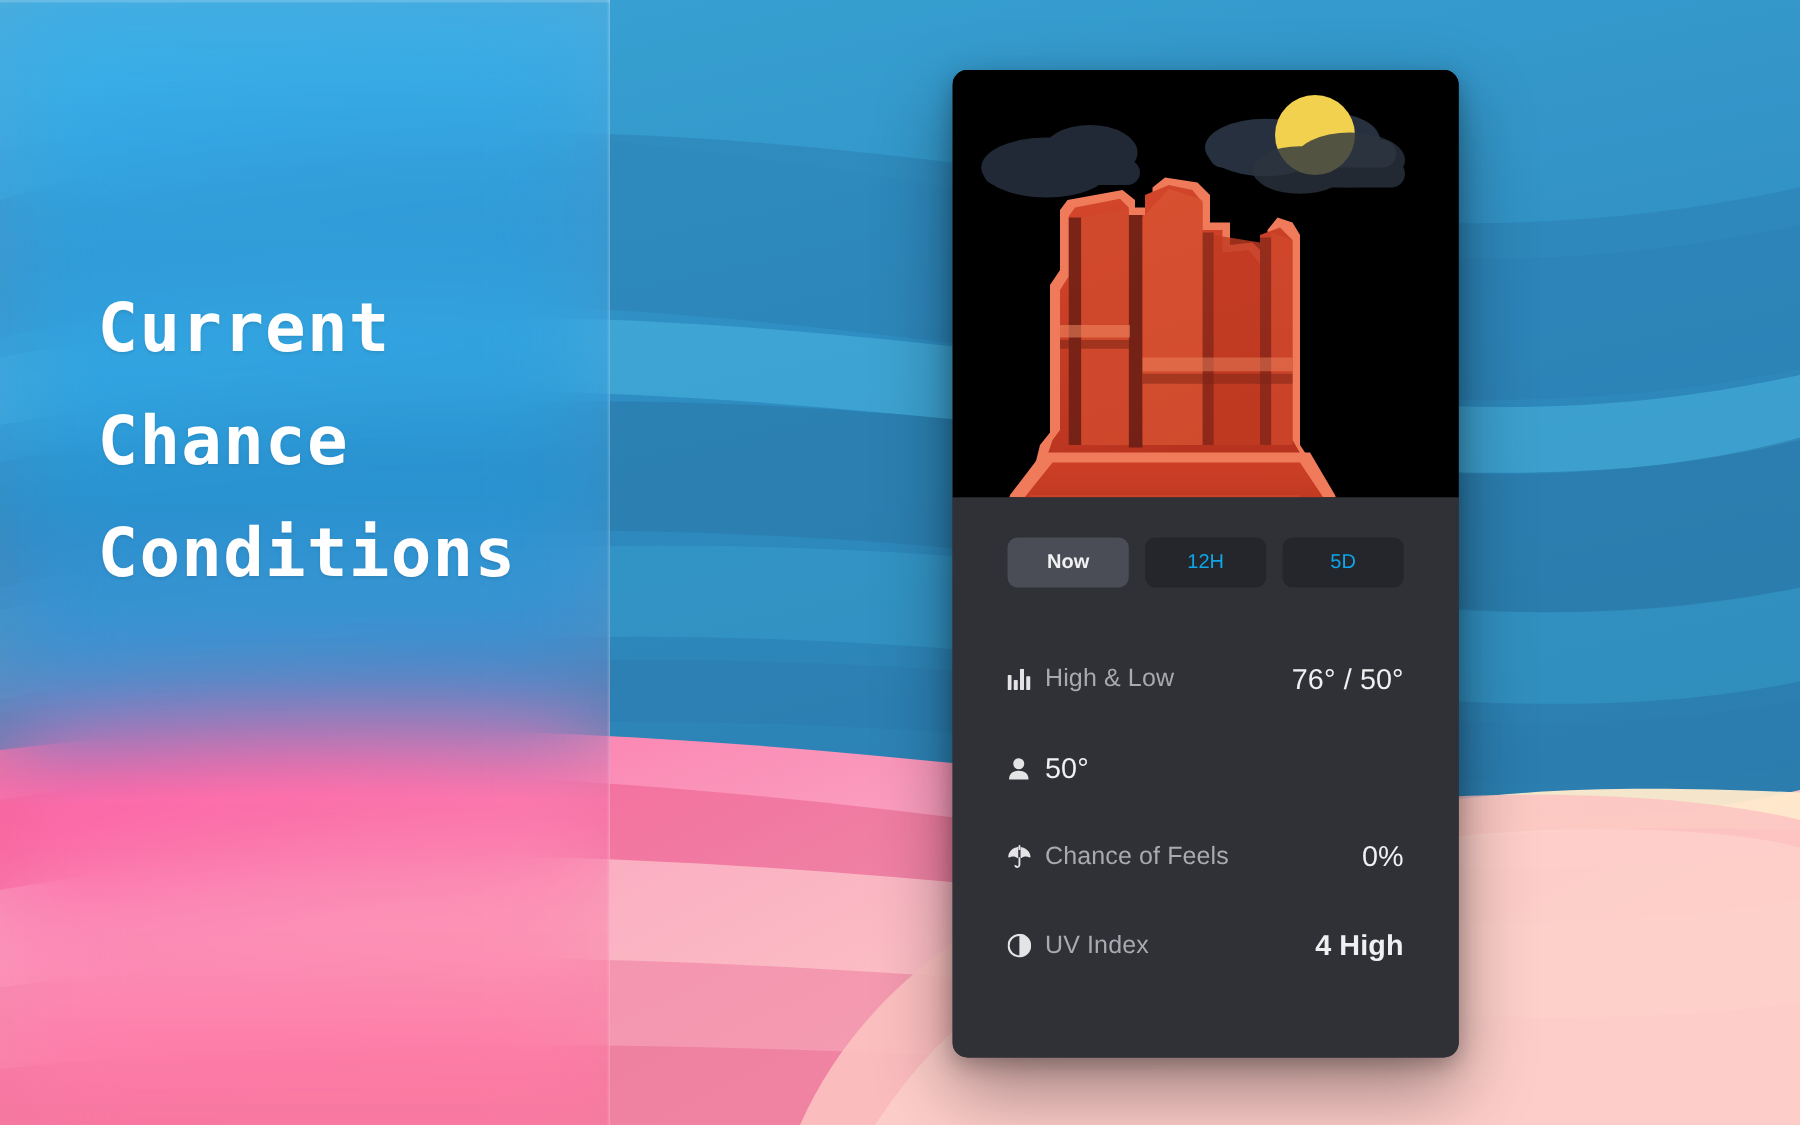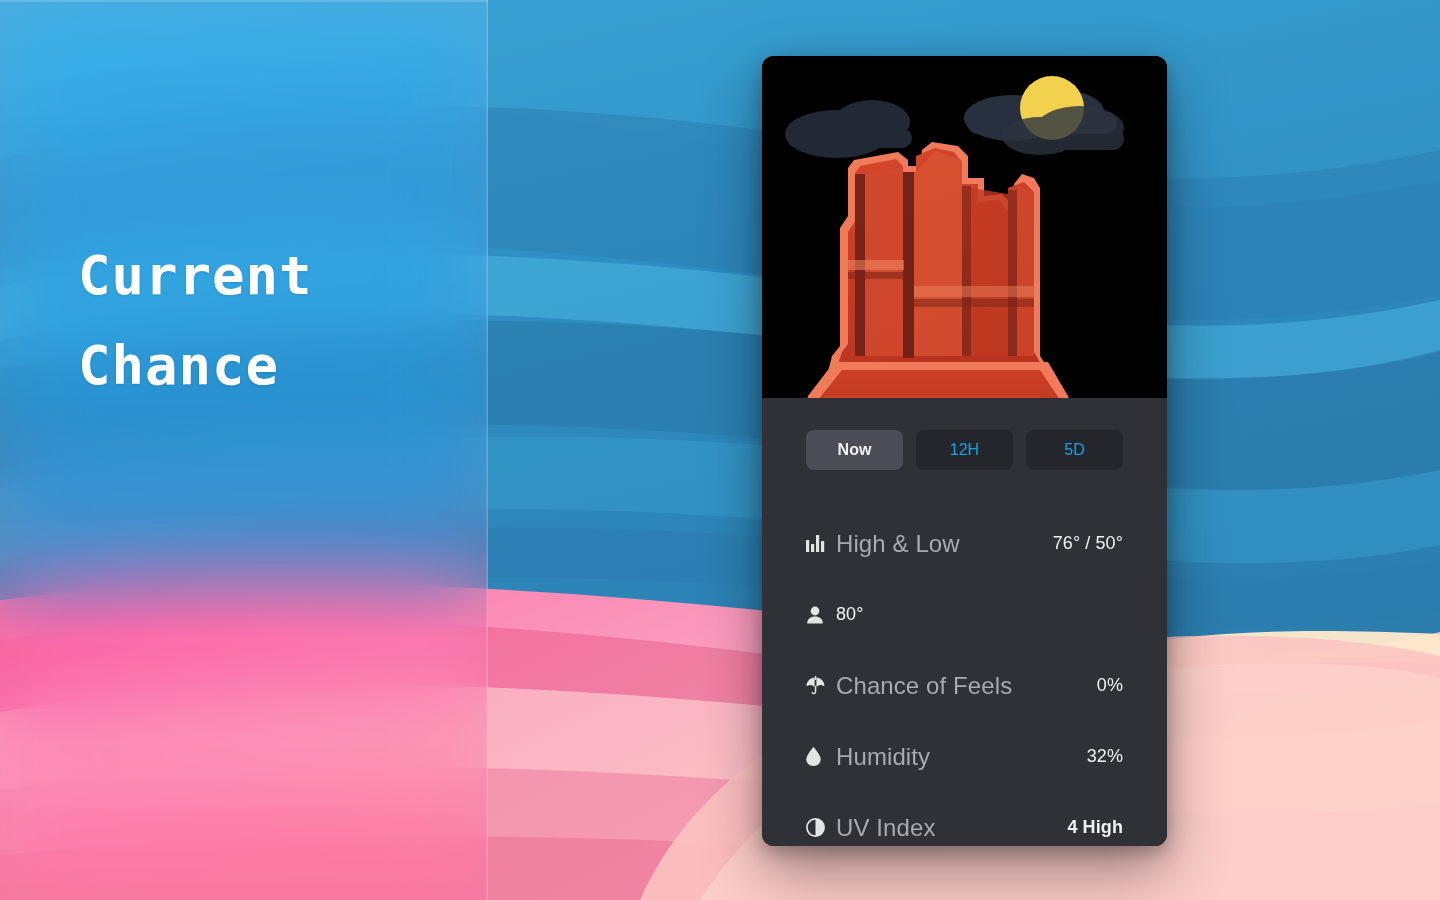--- a/index.html
+++ b/index.html
@@ -28,21 +28,21 @@
     -webkit-backdrop-filter:blur(42px) saturate(135%);
     border-right:1px solid rgba(255,255,255,0.20);
     box-shadow:inset -1px 0 0 rgba(255,255,255,0.10);
   }
   .glass-inner-top {
     position:absolute; left:0; top:0; width:488px; height:2px;
     background:rgba(255,255,255,0.18);
   }
 
   .headline {
-    position:absolute; left:78px; top:231px; width:400px;
+    position:absolute; left:78px; top:218px; width:400px;
     font-family:"DejaVu Sans Mono", monospace;
     font-size:54px; line-height:90px; font-weight:700;
     color:#ffffff; letter-spacing:1px;
     text-shadow:0 1px 3px rgba(0,0,0,0.10);
   }
   .headline div { white-space:nowrap; }
 
   
   .window {
     position:absolute; left:762px; top:56px;
@@ -90,24 +90,24 @@
   .rows { margin-top:38px; }
   .row {
     display:flex; align-items:center; height:71px;
   }
   .row-icon {
     width:30px; height:22px; flex:none;
     display:flex; align-items:center; justify-content:flex-start;
     color:#e4e4e7;
   }
   .row-label {
-    flex:1; font-size:24px; color:#a9aab0; letter-spacing:0.1px;
+    flex:1; font-size:20px; color:#a9aab0; letter-spacing:0.1px;
   }
   .row-value {
-    font-size:18px; color:#f0f0f2; letter-spacing:0.1px;
+    font-size:23px; color:#f0f0f2; letter-spacing:0.1px;
   }
   .row-value.bold { font-weight:700; }
 </style>
 </head>
 <body>
 
 <div id="stage">
 
   <div class="wall">
     <svg viewBox="0 0 1440 900" xmlns="http://www.w3.org/2000/svg">
@@ -163,20 +163,21 @@
       <path d="M640,900 C720,720 950,640 1200,636 C1320,634 1400,646 1440,656 L1440,900 Z" fill="#FDC4C2" opacity="0.88"></path>
       <path d="M700,900 C800,744 1000,672 1240,664 C1350,661 1410,670 1440,678 L1440,900 Z" fill="#FDD3CC" opacity="0.75"></path>
     </svg>
   </div>
 
   <div class="glass">
     <div class="glass-inner-top"></div>
     <div class="headline">
       <div>Current</div>
       <div>Chance</div>
+      <div>Conditions</div>
     </div>
   </div>
 
   <div class="window">
 
     <div class="hero">
 
       <div class="traffic">
         <span class="dot red"></span>
         <span class="dot yellow"></span>
@@ -285,21 +286,21 @@
           <span class="row-value">76° / 50°</span>
         </div>
 
         <div class="row">
           <span class="row-icon">
             <svg width="18" height="18" viewBox="0 0 18 18" fill="currentColor">
               <circle cx="9" cy="5" r="4.4"></circle>
               <path d="M1.2,17.5 C1.2,12.8 4.6,10.6 9,10.6 C13.4,10.6 16.8,12.8 16.8,17.5 Z"></path>
             </svg>
           </span>
-          <span class="row-value">80°</span>
+          <span class="row-value">50°</span>
         </div>
 
         <div class="row">
           <span class="row-icon">
             <svg width="19" height="19" viewBox="0 0 19 19" fill="currentColor">
               <path d="M9.5,1.6 C4.6,1.6 0.8,5.2 0.6,9.4 C0.58,9.9 1.0,10.2 1.4,9.95
                        C2.3,9.4 3.3,9.1 4.3,9.1 C5.5,9.1 6.6,9.5 7.5,10.2
                        C8.0,10.6 8.6,10.3 8.6,9.8 L8.6,2.4 C8.6,2.0 9.0,1.6 9.5,1.6 Z"></path>
               <path d="M9.5,1.6 C14.4,1.6 18.2,5.2 18.4,9.4 C18.42,9.9 18.0,10.2 17.6,9.95
                        C16.7,9.4 15.7,9.1 14.7,9.1 C13.5,9.1 12.4,9.5 11.5,10.2
@@ -307,30 +308,20 @@
               <rect x="8.8" y="0" width="1.5" height="4" rx="0.7"></rect>
               <path d="M8.8,9.8 L10.3,9.8 L10.3,15.6 C10.3,17.1 9.2,18.3 7.8,18.3
                        C6.6,18.3 5.6,17.4 5.4,16.2 L6.9,16.0 C7.0,16.6 7.4,16.9 7.8,16.9
                        C8.4,16.9 8.8,16.3 8.8,15.6 Z"></path>
             </svg>
           </span>
           <span class="row-label">Chance of Feels</span>
           <span class="row-value">0%</span>
         </div>
 
-        <div class="row">
-          <span class="row-icon">
-            <svg width="15" height="19" viewBox="0 0 15 19" fill="currentColor">
-              <path d="M7.5,0 C7.5,0 0.3,8.0 0.3,12.2 C0.3,16.0 3.5,19 7.5,19
-                       C11.5,19 14.7,16.0 14.7,12.2 C14.7,8.0 7.5,0 7.5,0 Z"></path>
-            </svg>
-          </span>
-          <span class="row-label">Humidity</span>
-          <span class="row-value">32%</span>
-        </div>
 
         <div class="row">
           <span class="row-icon">
             <svg width="19" height="19" viewBox="0 0 19 19">
               <circle cx="9.5" cy="9.5" r="8.6" fill="none" stroke="currentColor" stroke-width="1.7"></circle>
               <path d="M9.5,0.9 A8.6,8.6 0 0,1 9.5,18.1 Z" fill="currentColor"></path>
             </svg>
           </span>
           <span class="row-label">UV Index</span>
           <span class="row-value bold">4 High</span>

